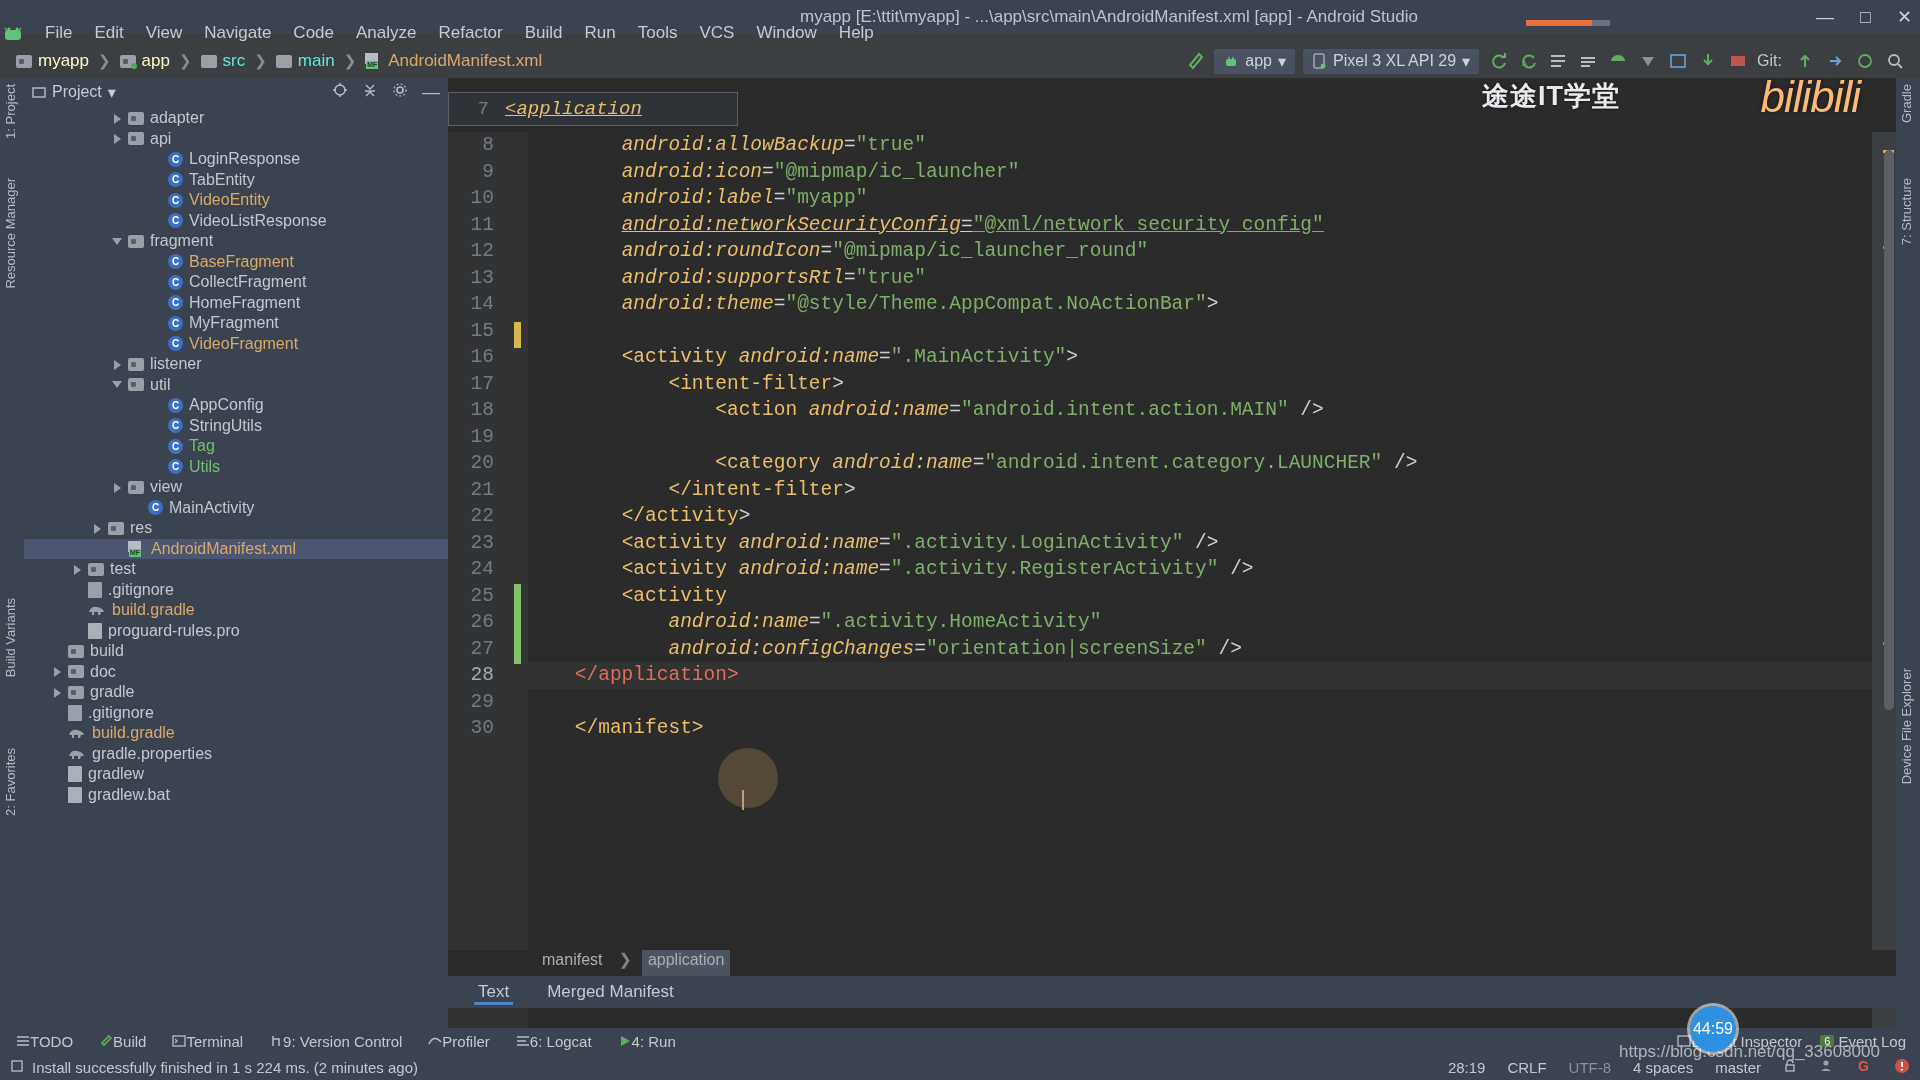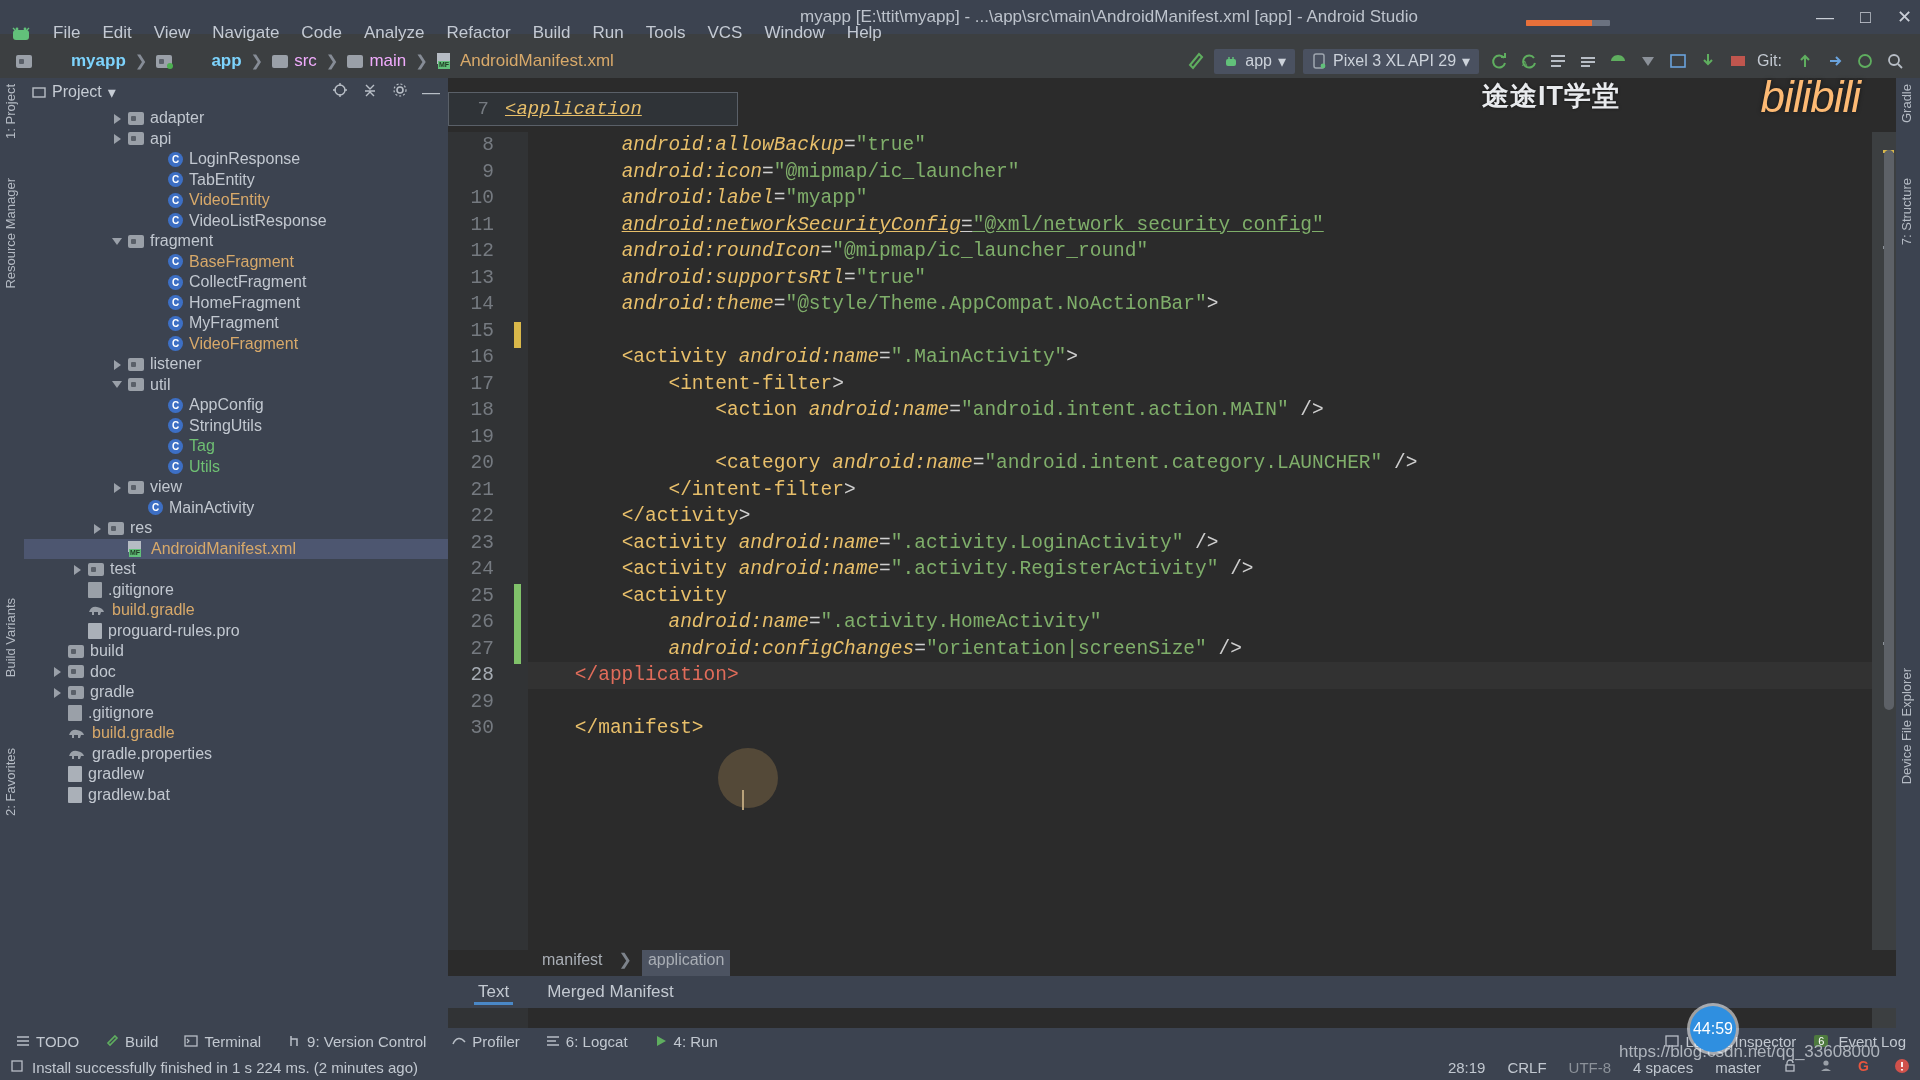--- a/index.html
+++ b/index.html
@@ -24,34 +24,34 @@
   .win-btn { color: #c9ced6; font-size: 18px; line-height: 1; cursor: pointer; }
   .progressbar-mini {
     position: absolute; right: 310px; top: 20px; width: 84px; height: 6px;
     background: #6b7280; border-radius: 1px; overflow: hidden;
   }
   .progressbar-mini > i { display: block; height: 100%; width: 78%; background: #e8703a; }
 
   
   .menubar {
     position: absolute; left: 0; top: 18px; height: 30px;
-    display: flex; align-items: center; gap: 0px; padding-left: 8px;
+    display: flex; align-items: center; gap: 0px; 
   }
   .droid-logo { width: 26px; height: 22px; margin-right: 8px; position: relative; }
   .menu-item {
     font-size: 17px; color: #c4cad3; padding: 3px 11px; cursor: pointer; white-space: nowrap;
   }
 
   
   .crumbbar {
     position: absolute; left: 0; top: 46px; width: 1920px; height: 30px;
     display: flex; align-items: center; padding-left: 16px;
   }
-  .crumb { display: flex; align-items: center; font-size: 17px; color: #f0abfc; white-space: nowrap; }
-  .crumb.bold { font-weight: bold; color: #7dd3fc; gap: 33px; }
+  .crumb { display: flex; align-items: center; font-size: 17px; color: #5eead4; white-space: nowrap; }
+  .crumb.bold { font-weight: normal; color: #fef9c3; }
   .crumb.file { color: #d8a96a; }
   .crumb-sep { color: #868c96; margin: 0 9px; font-size: 15px; }
   .folder-ico {
     width: 16px; height: 13px; background: #9aa0a8; border-radius: 2px;
     margin-right: 6px; position: relative; flex: 0 0 auto;
   }
   .folder-ico:after { content:""; position:absolute; left:3px; top:4px; width:5px; height:5px; background:#5a6069; border-radius:1px;}
   .folder-ico.plain:after { display:none; }
   .folder-ico.greendot:before { content:""; position:absolute; right:-1px; bottom:-1px; width:6px; height:6px; background:#4caf50; border-radius:50%;}
   .mf-ico {
@@ -197,21 +197,21 @@
     display:flex; align-items:center; padding-left: 26px; gap: 30px;
   }
   .mtab { font-size:17px; color:#c3c9d1; cursor:pointer; height:32px; line-height:32px; position:relative; padding: 0 4px;}
   .mtab.active:after { content:""; position:absolute; left:0; right:0; bottom:3px; height:3px; background:#4a88c7; }
 
   
   .toolbar-bottom {
     position:absolute; left:0; bottom: 26px; width:1920px; height:26px; background:#3c4350;
     display:flex; align-items:center; gap: 26px; padding-left: 16px; font-size:15px; color:#c2c8d0;
   }
-  .tb-item { display:flex; align-items:center; gap:6px; cursor:pointer; white-space:nowrap;}
+  .tb-item { display:flex; align-items:center; gap:0; cursor:pointer; white-space:nowrap;}
   .bottom-right { position:absolute; right:14px; bottom:26px; height:26px; display:flex; align-items:center; gap:18px; font-size:15px; color:#c2c8d0;}
   .badge-count { background:#4d7a3e; color:#fff; border-radius:2px; font-size:11px; padding:0 4px; margin-right:4px;}
 
   
   .statusbar {
     position:absolute; left:0; bottom:0; width:1920px; height:26px; background:#3c4350;
     display:flex; align-items:center; padding-left:10px; font-size:15px; color:#c2c8d0;
   }
   .status-right { position:absolute; right:10px; bottom:0; height:26px; display:flex; align-items:center; gap:22px; font-size:15px; color:#c2c8d0;}
   .status-right .dim { color:#8b9199; }

